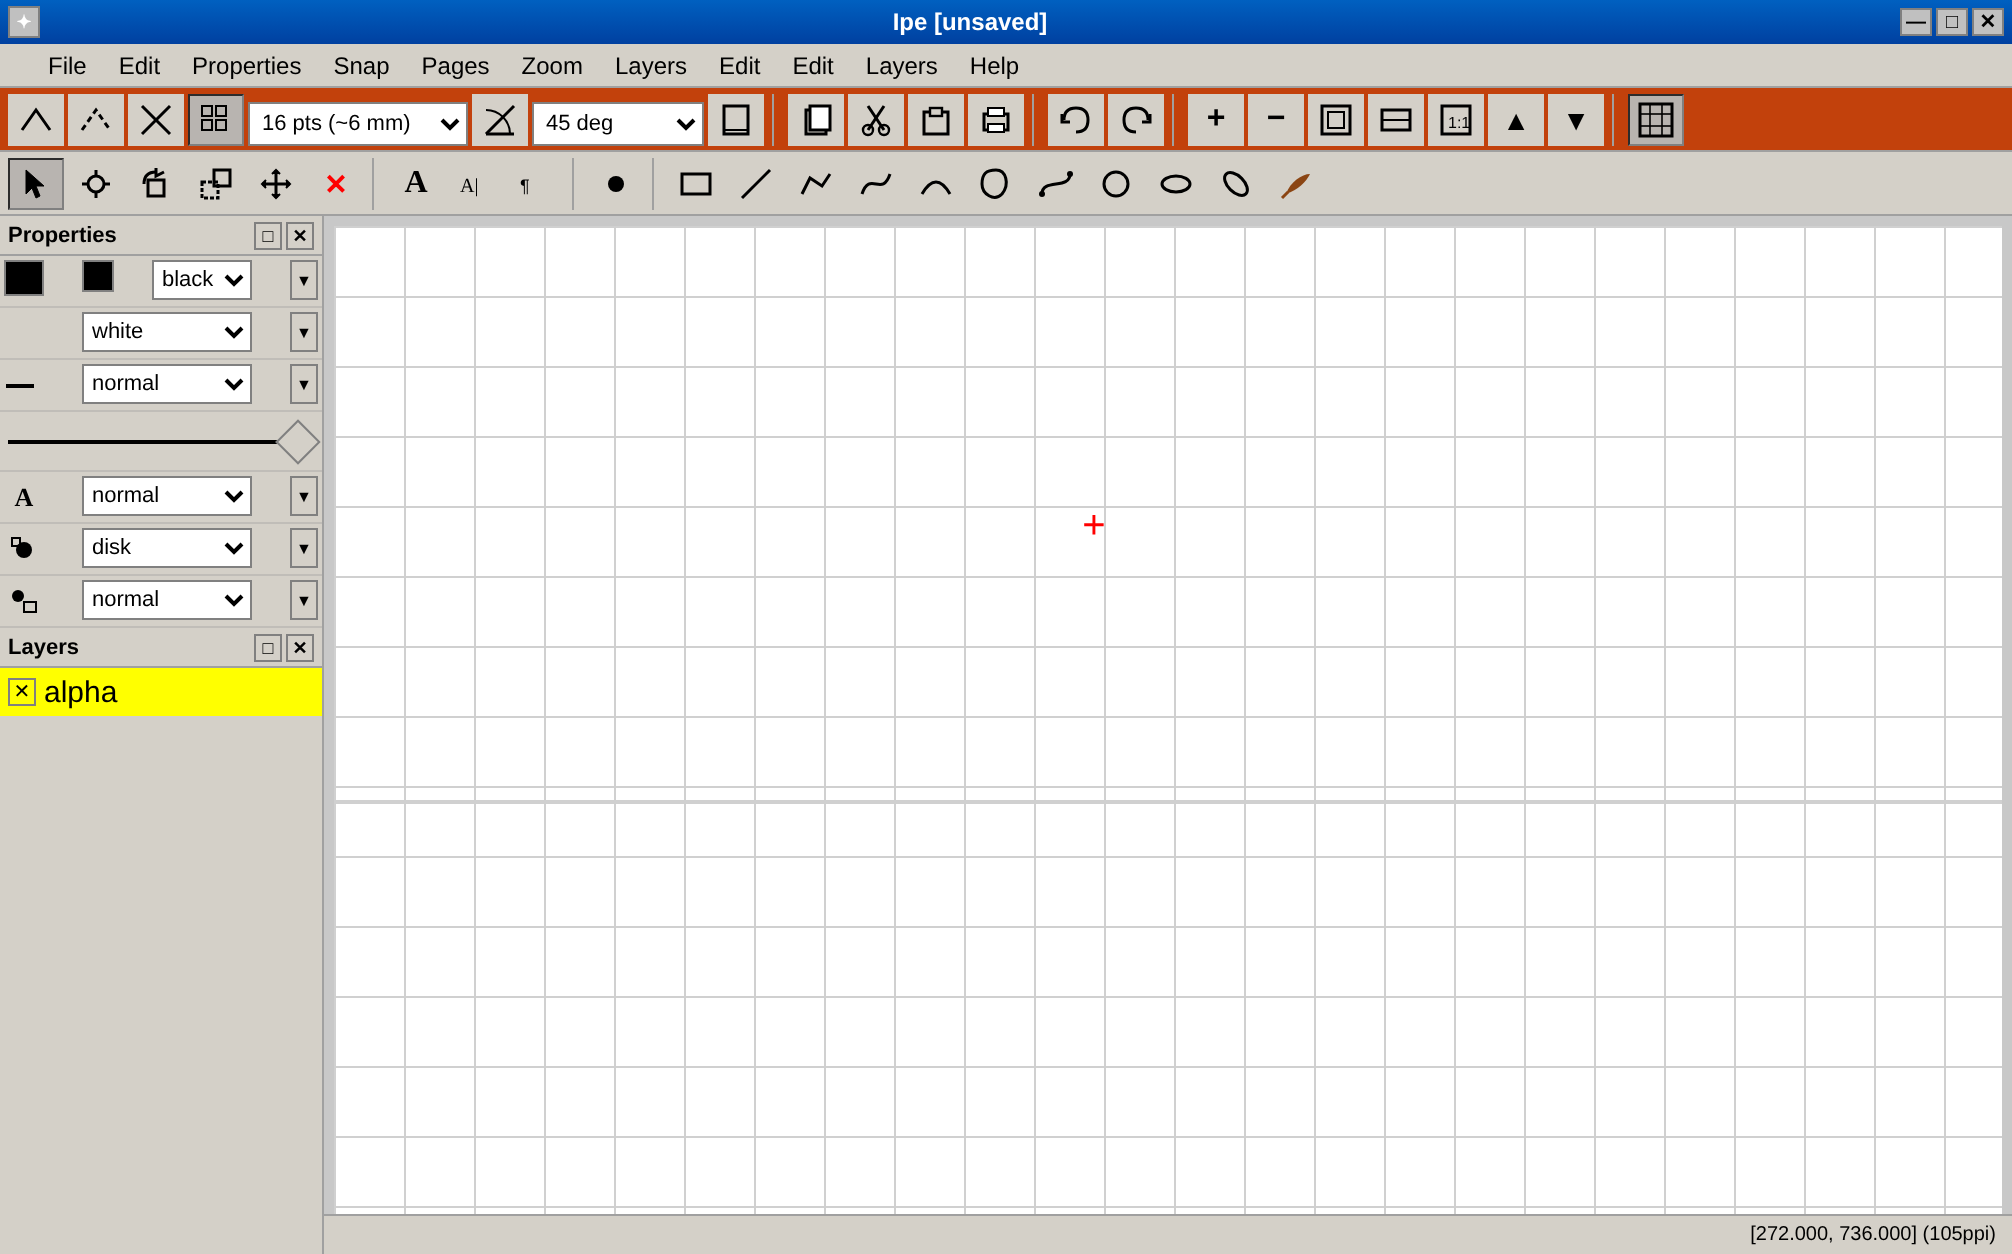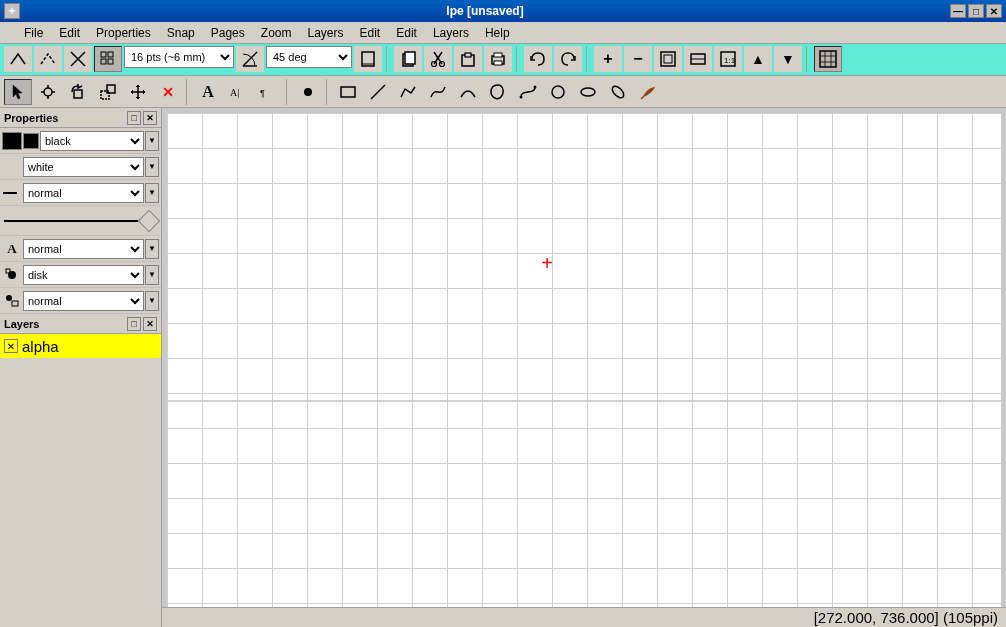--- a/index.html
+++ b/index.html
@@ -38,24 +38,24 @@
       padding: 2px 8px;
       cursor: pointer;
       font-size: 12px;
       height: 100%;
       display: flex;
       align-items: center;
     }
 
     
     #toolbar1 {
-      background: #5eead4;
+      background: #c2410c;
       height: 32px;
       display: flex;
-      align-items: flex-start;
+      align-items: flex-end;
       padding: 2px 4px;
       gap: 2px;
       border-bottom: 1px solid #a0a0a0;
     }
     .tb-btn {
       width: 28px; height: 26px;
       background: #d4d0c8;
       border: 1px solid transparent;
       cursor: pointer;
       display: flex; align-items: center; justify-content: center;
@@ -115,25 +115,24 @@
       width: 14px; height: 14px;
       background: #d4d0c8;
       border: 1px solid #808080;
       cursor: pointer;
       font-size: 9px;
       display: flex; align-items: center; justify-content: center;
     }
 
     .prop-row {
       display: flex;
-      align-items: center;
       height: 26px;
       border-bottom: 1px solid #c0bdb8;
       padding: 2px 2px;
-      gap: 1px;
+      gap: 19px;
     }
     .prop-swatch {
       width: 20px; height: 18px;
       border: 1px solid #808080;
       flex-shrink: 0;
     }
     .prop-swatch.black { background: black; }
     .prop-select {
       flex: 1;
       height: 20px;
@@ -237,21 +236,21 @@
     }
     
     #statusbar {
       height: 20px;
       background: #d4d0c8;
       border-top: 1px solid #a0a0a0;
       display: flex;
       align-items: center;
       justify-content: flex-end;
       padding: 0 8px;
-      font-size: 15px;
+      font-size: 10px;
       position: absolute;
       bottom: 0; left: 0; right: 0;
     }
 
     
     .icon-svg { width: 18px; height: 18px; }
 
     
     .tb-btn.grid-active {
       border: 1px inset #808080;

